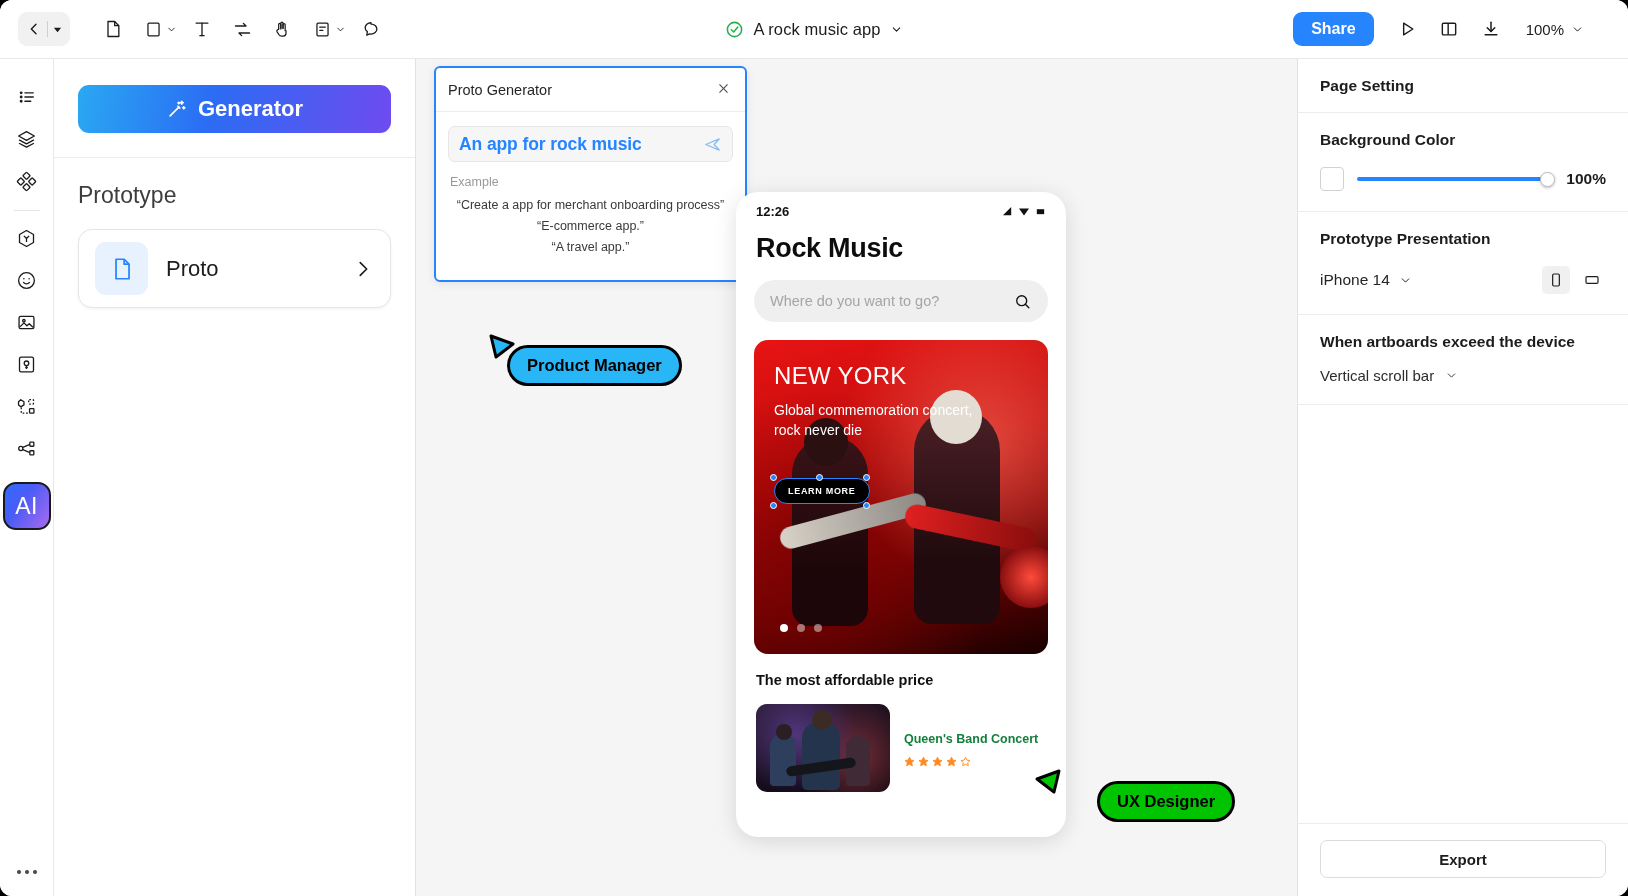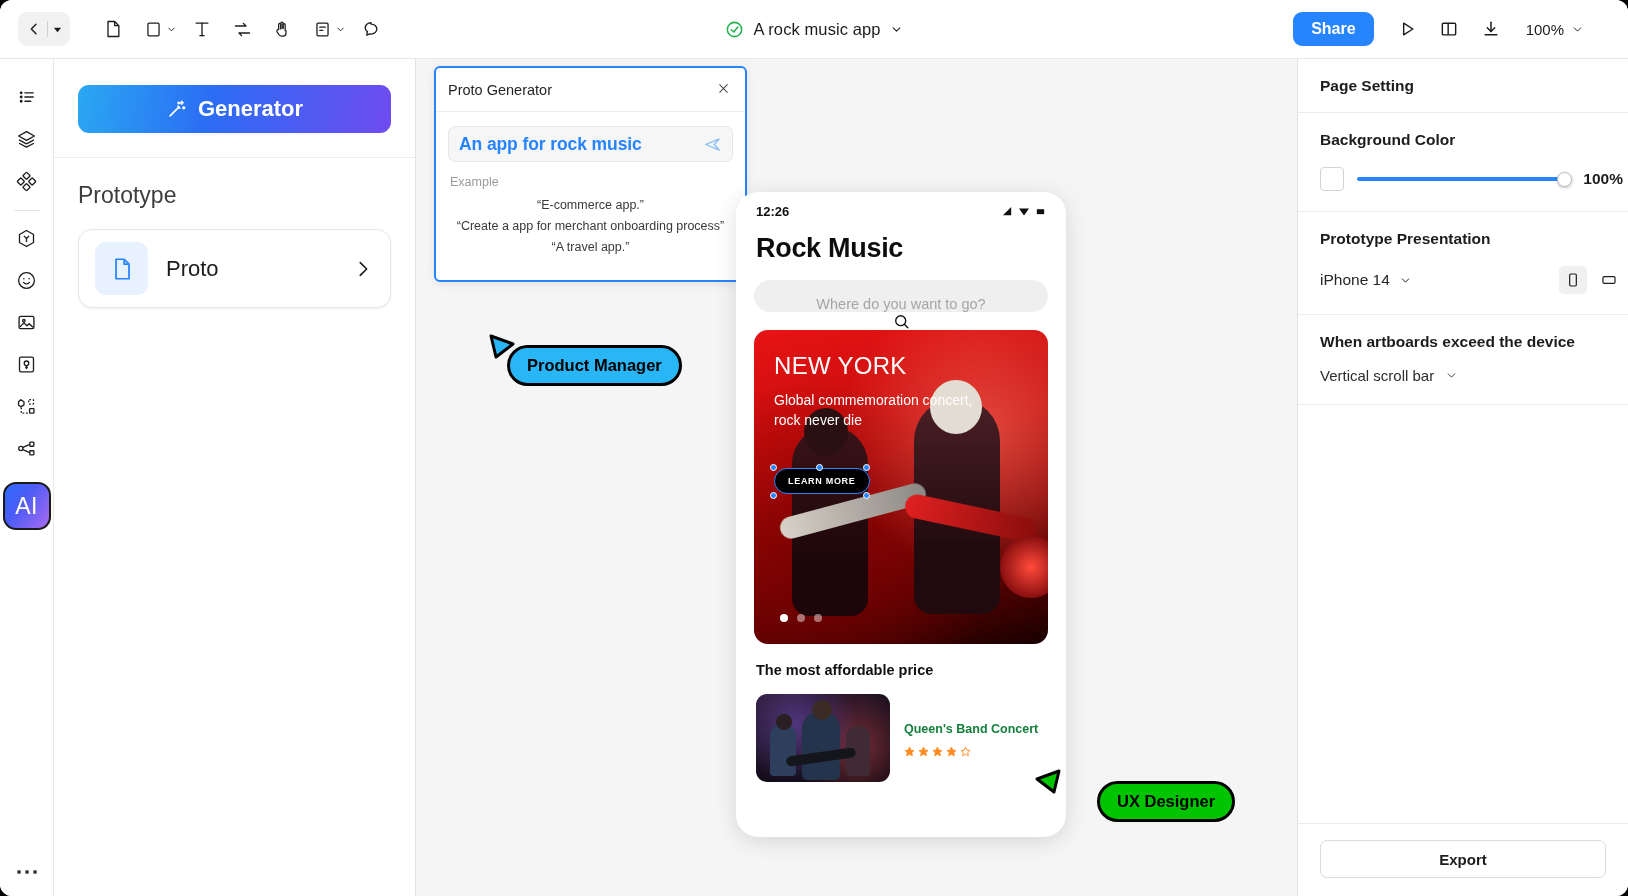--- a/index.html
+++ b/index.html
@@ -179,23 +179,23 @@
     overflow: hidden;
   }
   .status {
     height: 34px; display: flex; align-items: center;
     justify-content: space-between; padding: 4px 20px 0 20px;
     font-size: 13px; font-weight: bold; color: #111;
   }
   .status-icons { display: flex; align-items: center; gap: 5px; }
   .ph-title { font-size: 27px; font-weight: bold; color: #0d0d0d; padding: 7px 20px 0 20px; letter-spacing:-.3px;}
   .ph-search {
-    margin: 16px 18px 0 18px; height: 32px;
+    margin: 16px 18px 0 18px; height: 42px;
     background: #efefef; border-radius: 21px;
-    display: flex; align-items: center; padding: 16px 16px; flex-direction: column;
+    display: flex; align-items: center; padding: 0 16px;
   }
   .ph-search-ph { flex: 1; font-size: 14.5px; color: #a5a5a5; }
   .hero {
     margin: 18px 18px 0 18px; height: 314px; border-radius: 14px;
     position: relative; overflow: hidden;
     background:
       radial-gradient(circle at 78% 32%, rgba(255,120,100,.55) 0%, rgba(160,10,10,0) 46%),
       radial-gradient(circle at 22% 72%, rgba(120,0,0,.8) 0%, rgba(120,0,0,0) 55%),
       linear-gradient(165deg,#e81414 0%,#bd0a0a 40%,#5c0202 78%,#180000 100%);
   }
@@ -230,21 +230,21 @@
   .item-name { font-size: 12.5px; font-weight: bold; color: #15803d; }
   .stars { display: flex; gap: 3px; margin-top: 10px; }
 
   
   .rightpanel {
     width: 331px; min-width: 331px; background: #fff;
     border-left: 1px solid #e2e2e2;
     display: flex; flex-direction: column;
   }
   .rp-title { font-size: 15.5px; font-weight: bold; color: #1c1c1c; padding: 18px 22px 17px 22px; border-bottom: 1px solid #ececec; }
-  .rp-sec { padding: 18px 5px 20px 22px; border-bottom: 1px solid #ececec; }
+  .rp-sec { padding: 18px 22px 20px 22px; border-bottom: 1px solid #ececec; }
   .rp-label { font-size: 15.5px; font-weight: bold; color: #1c1c1c; }
   .bg-row { display: flex; align-items: center; gap: 13px; margin-top: 18px; }
   .swatch { width: 24px; height: 24px; border: 1px solid #d2d2d2; border-radius: 4px; background: #fff; cursor: pointer; }
   .slider { flex: 1; position: relative; height: 18px; display: flex; align-items: center; cursor: pointer; }
   .slider-track { width: 100%; height: 4px; background: #2684ff; border-radius: 2px; }
   .slider-knob { position: absolute; right: -2px; width: 15px; height: 15px; border-radius: 50%; background: #fff; border: 1px solid #bdbdbd; box-shadow: 0 1px 3px rgba(0,0,0,.25); }
   .pct { font-size: 15.5px; font-weight: bold; color: #1c1c1c; }
   .dev-row { display: flex; align-items: center; margin-top: 18px; }
   .dev-select { display: flex; align-items: center; gap: 9px; font-size: 15.5px; color: #252525; cursor: pointer; }
   .orient { margin-left: auto; display: flex; gap: 8px; }
@@ -542,22 +542,22 @@
         <div class="dlg-body">
           <div class="prompt-row">
             <input class="prompt-val" value="An app for rock music" style="">
             <span style="display:flex">
               <svg width="19" height="19" viewBox="0 0 24 24" fill="none" stroke="#86bdf5" stroke-width="1.6" stroke-linejoin="round">
                   <path d="M3.5 12L20.5 5 14 12l6.5 7z"></path>
                 </svg>
             </span>
           </div>
           <div class="example-lbl">Example</div>
+          <div class="example-line">“Create a app for merchant onboarding process”</div>
           <div class="example-line">“E-commerce app.”</div>
-          <div class="example-line">“Create a app for merchant onboarding process”</div>
           <div class="example-line">“A travel app.”</div>
         </div>
       </div>
 
       <div class="cursor-arrow" style="left:72px; top:274px;">
         <svg width="28" height="28" viewBox="0 0 28 28">
           <polygon points="3,3 25,11 8,24" fill="#29b6f6" stroke="#000" stroke-width="3" stroke-linejoin="round"></polygon>
         </svg>
       </div>
       <div class="cursor-label" style="left:91px; top:286px; background:#29b6f6;">

